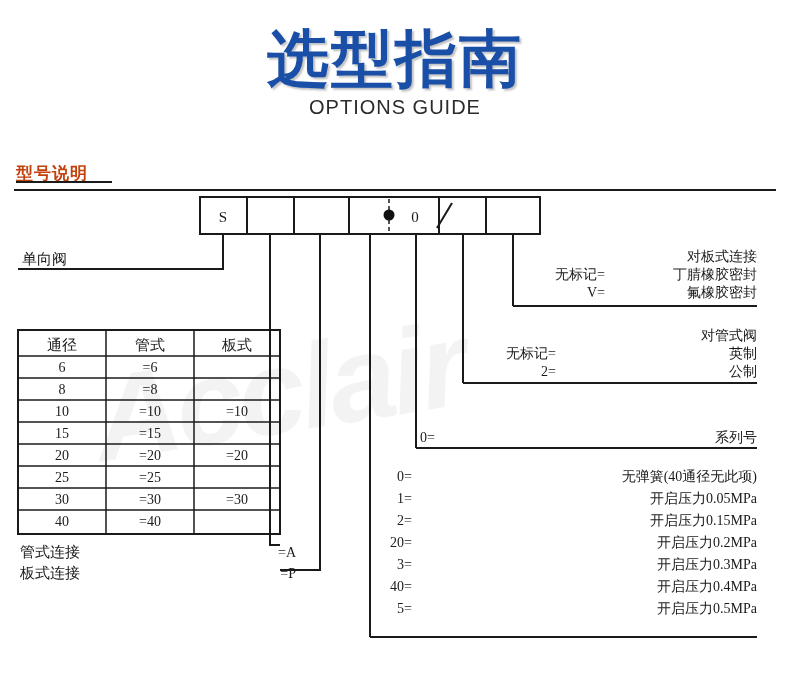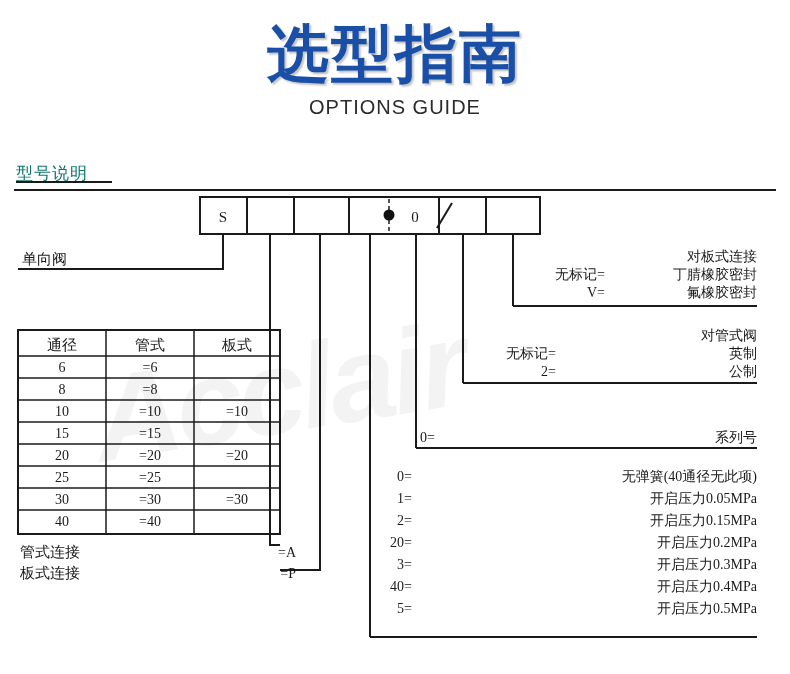--- a/index.html
+++ b/index.html
@@ -9,42 +9,42 @@
     font-family:"Liberation Serif", serif;
     color:#1a1a1a;
     overflow:hidden;
     position:relative;
   }
   #stage{position:relative;width:790px;height:674px;}
 
   
   .header{position:absolute;left:0;top:0;width:790px;text-align:center;}
   .title-cn{
-    font-family:Liberation Mono, monospace;
+    font-family:Liberation Serif, serif;
     font-weight:bold;
     font-size:62px;
     line-height:1;
     color:#1a4fa8;
     letter-spacing:2px;
     margin-top:28px;
     text-shadow:2px 2px 2px rgba(120,120,120,.45);
   }
   .title-en{
     font-family:"Liberation Sans", sans-serif;
     font-size:20px;
     letter-spacing:1px;
     color:#2b2b2b;
     margin-top:6px;
   }
 
   
   .section-label{
     position:absolute;left:16px;top:162px;
     font-family:"DejaVu Sans", sans-serif;
-    font-weight:normal;font-size:17px;color:#0f766e;
+    font-weight:bold;font-size:17px;color:#c2410c;
     letter-spacing:1px;
   }
 
   
   .watermark{
     position:absolute;left:92px;top:322px;
     font-family:"Liberation Sans", sans-serif;
     font-weight:bold;font-style:italic;
     font-size:120px;color:rgba(150,150,150,0.11);
     letter-spacing:-4px;

